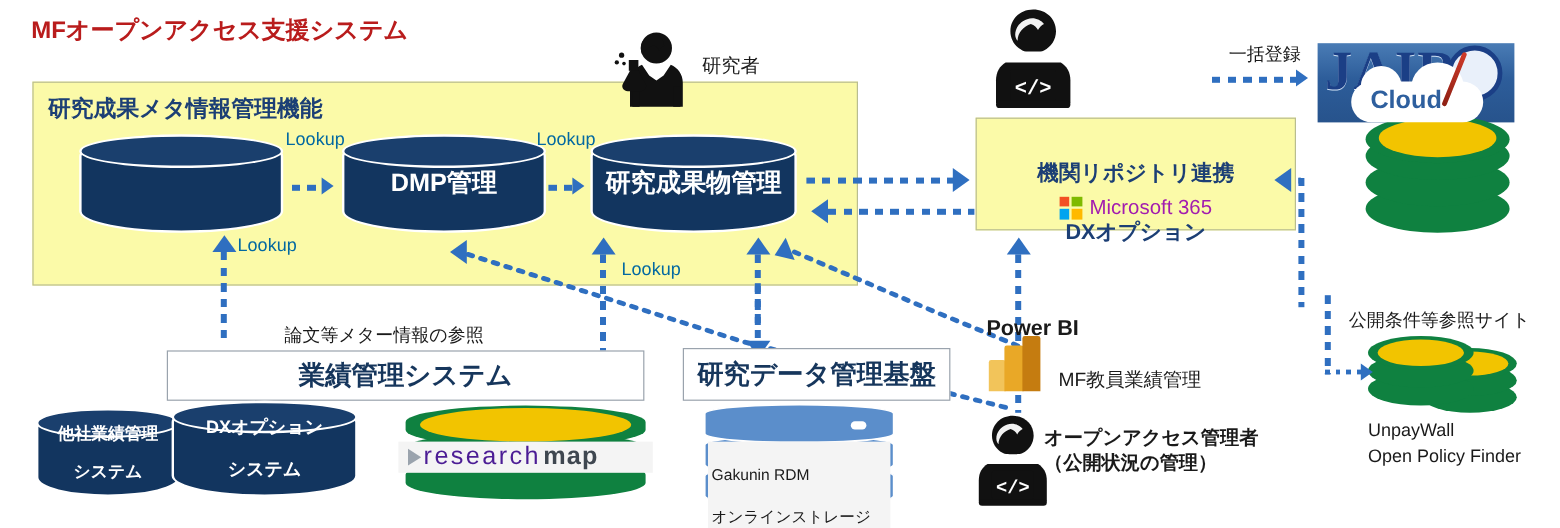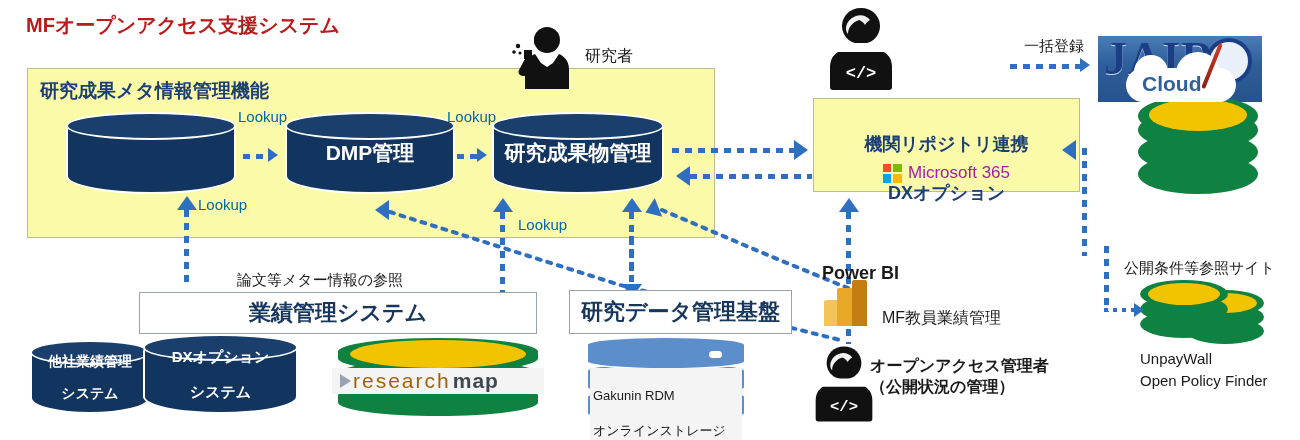--- a/index.html
+++ b/index.html
@@ -173,21 +173,21 @@
   .rmap .lid { position:absolute; left:0; width:100%; border-radius:50%; background:#f2c400; }
   .rmap .wordplate {
     position:absolute; left:-6px; width:calc(100% + 12px);
     background:#f4f4f4; display:flex; align-items:center; gap:2px;
     padding-left:8px;
   }
   .rmap .rm-play {
     width:0; height:0; border-top:7px solid transparent; border-bottom:7px solid transparent;
     border-left:11px solid #9aa3ad;
   }
-  .rmap .rm-res { font-size:21px; color:#a16207; letter-spacing:2px; font-weight:normal; }
+  .rmap .rm-res { font-size:21px; color:#4c1d95; letter-spacing:2px; font-weight:normal; }
   .rmap .rm-map { font-size:21px; color:#3f4750; letter-spacing:1px; font-weight:bold; }
 
   
   .srv { position:absolute; }
   .srv .seg {
     position:absolute; left:0; width:100%; background:#5b8ecb;
     border-radius:50% / 26%; border:2px solid #ffffff;
   }
   .srv .dot {
     position:absolute; right:14%; width:13px; height:7px;

